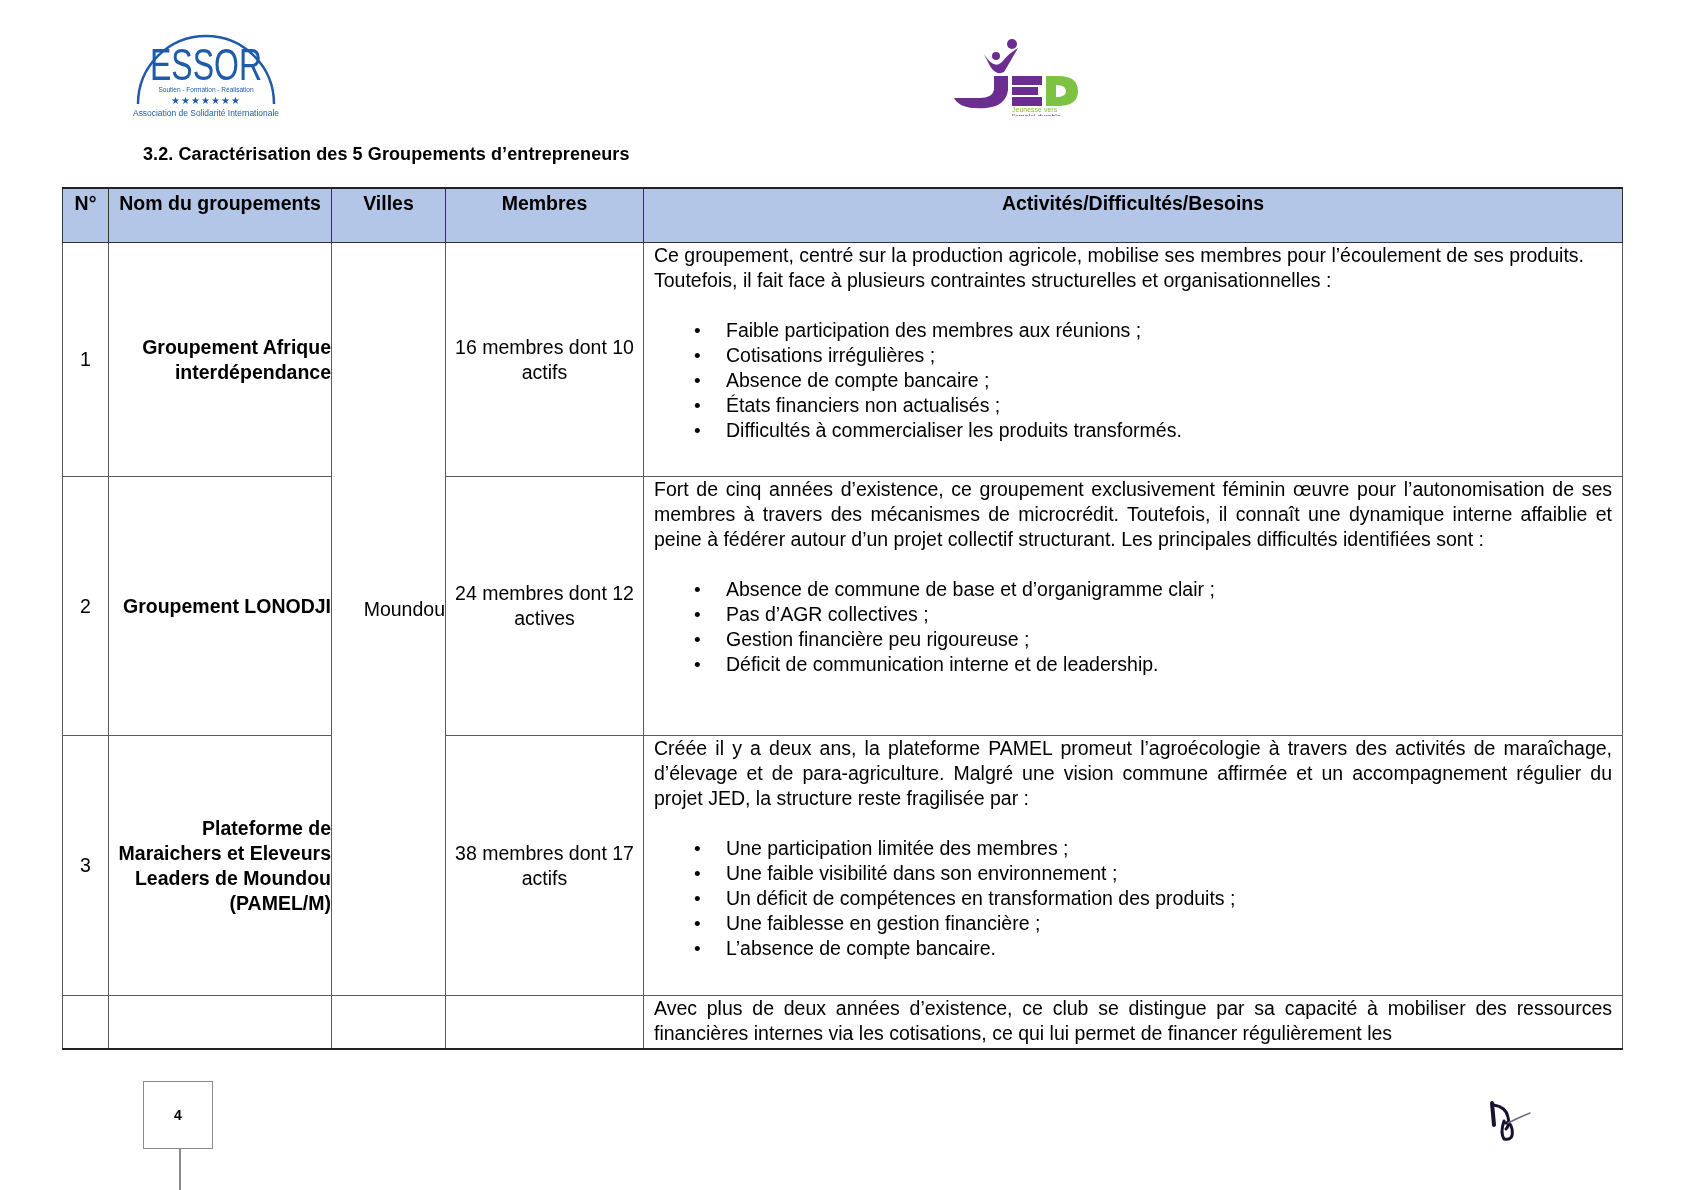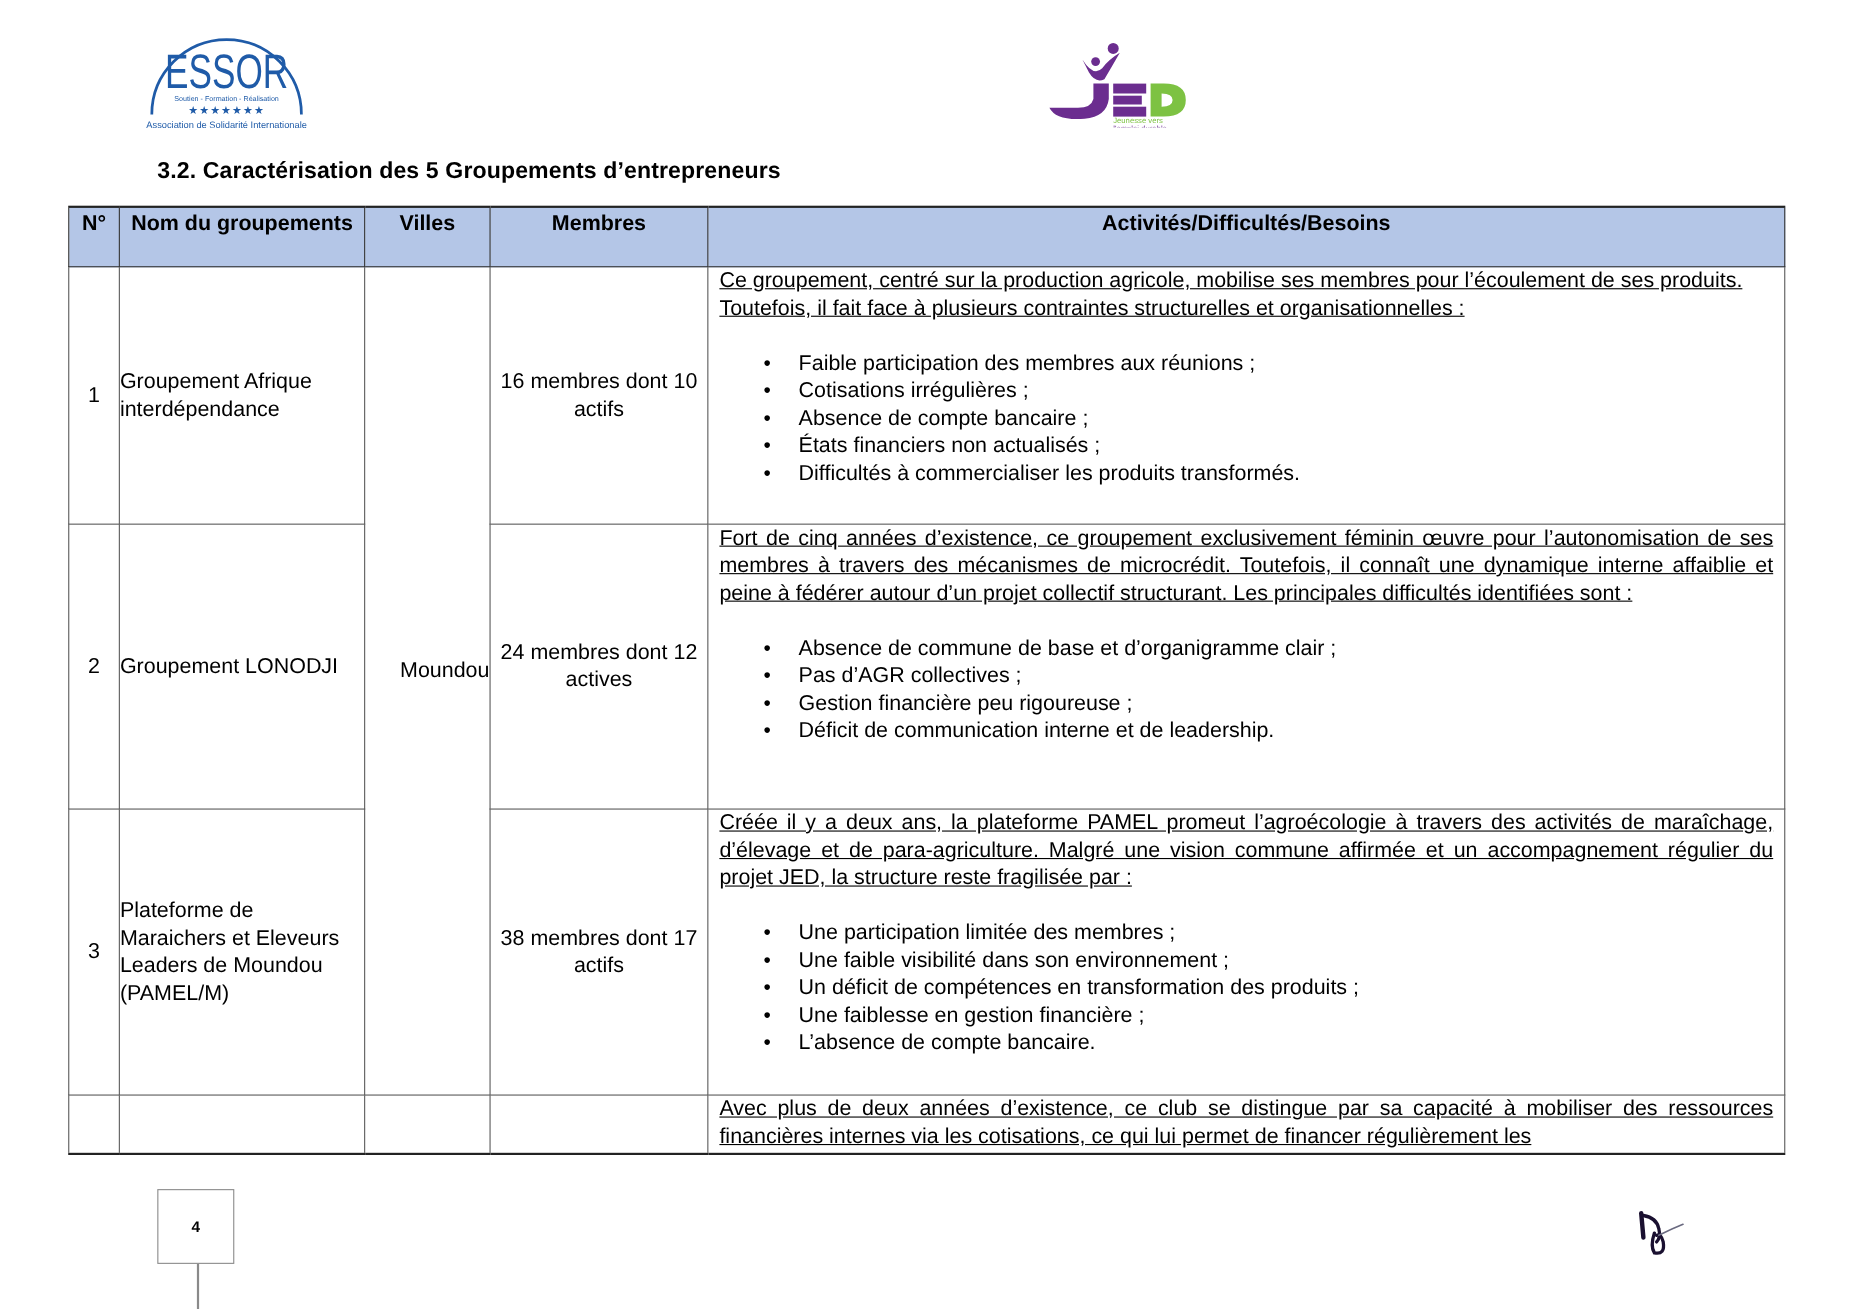--- a/index.html
+++ b/index.html
@@ -1,36 +1,36 @@
 <!DOCTYPE html>
 <html><head>
 <meta charset="utf-8">
 <style>
   html, body { margin: 0; padding: 0; background: #ffffff; }
   body { width: 1683px; height: 1190px; position: relative; overflow: hidden; font-family: "Liberation Sans", sans-serif; color: #000; }
 
   .logo-essor { position: absolute; left: 132px; top: 12px; width: 148px; height: 110px; }
   .logo-jed { position: absolute; left: 950px; top: 36px; width: 140px; height: 80px; }
 
-  .section-title { position: absolute; left: 143px; top: 144px; font-size: 21px; font-weight: bold; letter-spacing: 0.1px; }
+  .section-title { position: absolute; left: 143px; top: 144px; font-size: 18px; font-weight: bold; letter-spacing: 0.1px; }
 
   table.groups { position: absolute; left: 62px; top: 187px; width: 1561px; border-collapse: collapse; table-layout: fixed; }
   table.groups td, table.groups th { border: 1.5px solid #5a5a5a; padding: 0; vertical-align: middle; font-size: 19.5px; line-height: 25px; }
   table.groups thead th { background: #b4c6e7; font-weight: bold; vertical-align: top; text-align: center; height: 51px; padding-top: 2px; border-color: #333; }
   table.groups thead tr th { border-top: 2px solid #222; }
   .c-num { width: 45px; text-align: center; }
-  .c-name { width: 222px; text-align: left; font-weight: normal; }
+  .c-name { width: 222px; text-align: right; font-weight: bold; }
   .c-city { width: 113px; text-align: center; }
   .c-mem { width: 197px; text-align: center; }
   .c-act { text-align: justify; vertical-align: top !important; padding: 0 10px 0 10px !important; }
   .row1 td { height: 233px; }
   .row2 td { height: 258px; }
   .row3 td { height: 259px; }
   .row4 td { height: 52px; }
-  .act-intro { margin: 0; padding-top: 0px; text-decoration: underline; }
+  .act-intro { margin: 0; padding-top: 0px; }
   .act-intro-1 { text-align: left; }
   ul.bullets { list-style: none; margin: 25px 0 0 0; padding: 0 0 0 40px; }
   ul.bullets li { position: relative; padding-left: 32px; }
   ul.bullets li::before { content: "\2022"; position: absolute; left: 0; top: 0; font-size: 19px; }
   .city-cell { vertical-align: middle; text-align: right; }
   .city-text { display: block; margin-top: -20px; }
   .tbl-bottom { border-bottom: 2px solid #222 !important; margin-top: 13px; }
 
   .page-box { position: absolute; left: 143px; top: 1081px; width: 70px; height: 68px; border: 1.5px solid #8a8a8a; box-sizing: border-box; display: flex; align-items: center; justify-content: center; font-size: 14px; font-weight: bold; }
   .page-line { position: absolute; left: 179px; top: 1149px; width: 1.5px; height: 41px; background: #8a8a8a; }

